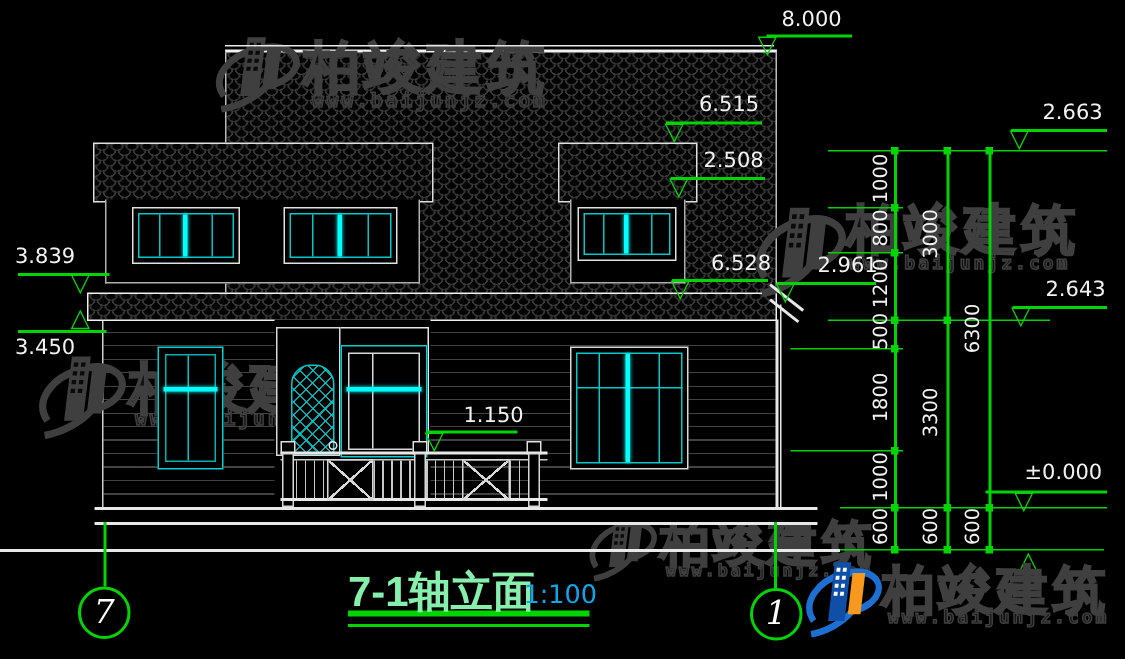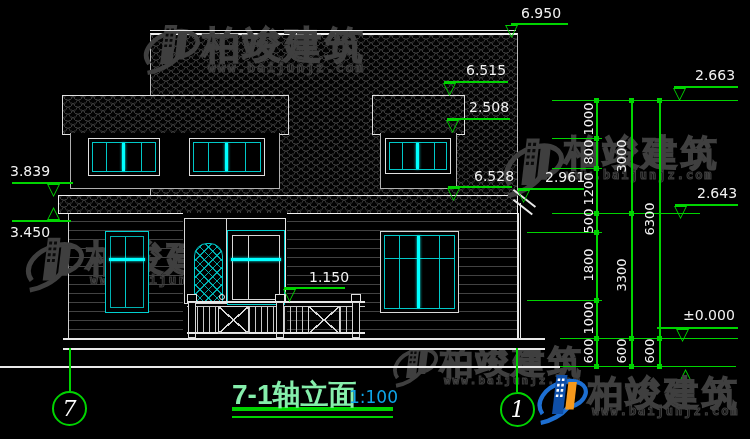--- a/index.html
+++ b/index.html
@@ -136,21 +136,21 @@
 
   <div class="gline" style="left:69px;top:348px;width:1.5px;height:43px;"></div>
   <div class="bubble" style="left:52px;top:391px;">
     <span>7</span>
   </div>
   <div class="gline" style="left:516px;top:348px;width:1.5px;height:44px;"></div>
   <div class="bubble" style="left:500px;top:392px;">
     <span>1</span>
   </div>
 
-  <div class="dimtxt" style="left:521px;top:6px;">6.950</div>
+  <div class="dimtxt" style="left:521px;top:6px;">8.000</div>
   <div class="gline" style="left:511px;top:23px;width:57px;height:1.5px;"></div>
   <span class="tri" style="left:505px;top:22px;">▽</span>
 
   <div class="dimtxt" style="left:466px;top:63px;">6.515</div>
   <div class="gline" style="left:444px;top:81px;width:64px;height:1.5px;"></div>
   <span class="tri" style="left:443px;top:80px;">▽</span>
 
   <div class="dimtxt" style="left:469px;top:100px;">2.508</div>
   <div class="gline" style="left:447px;top:118px;width:63px;height:1.5px;"></div>
   <span class="tri" style="left:446px;top:117px;">▽</span>

